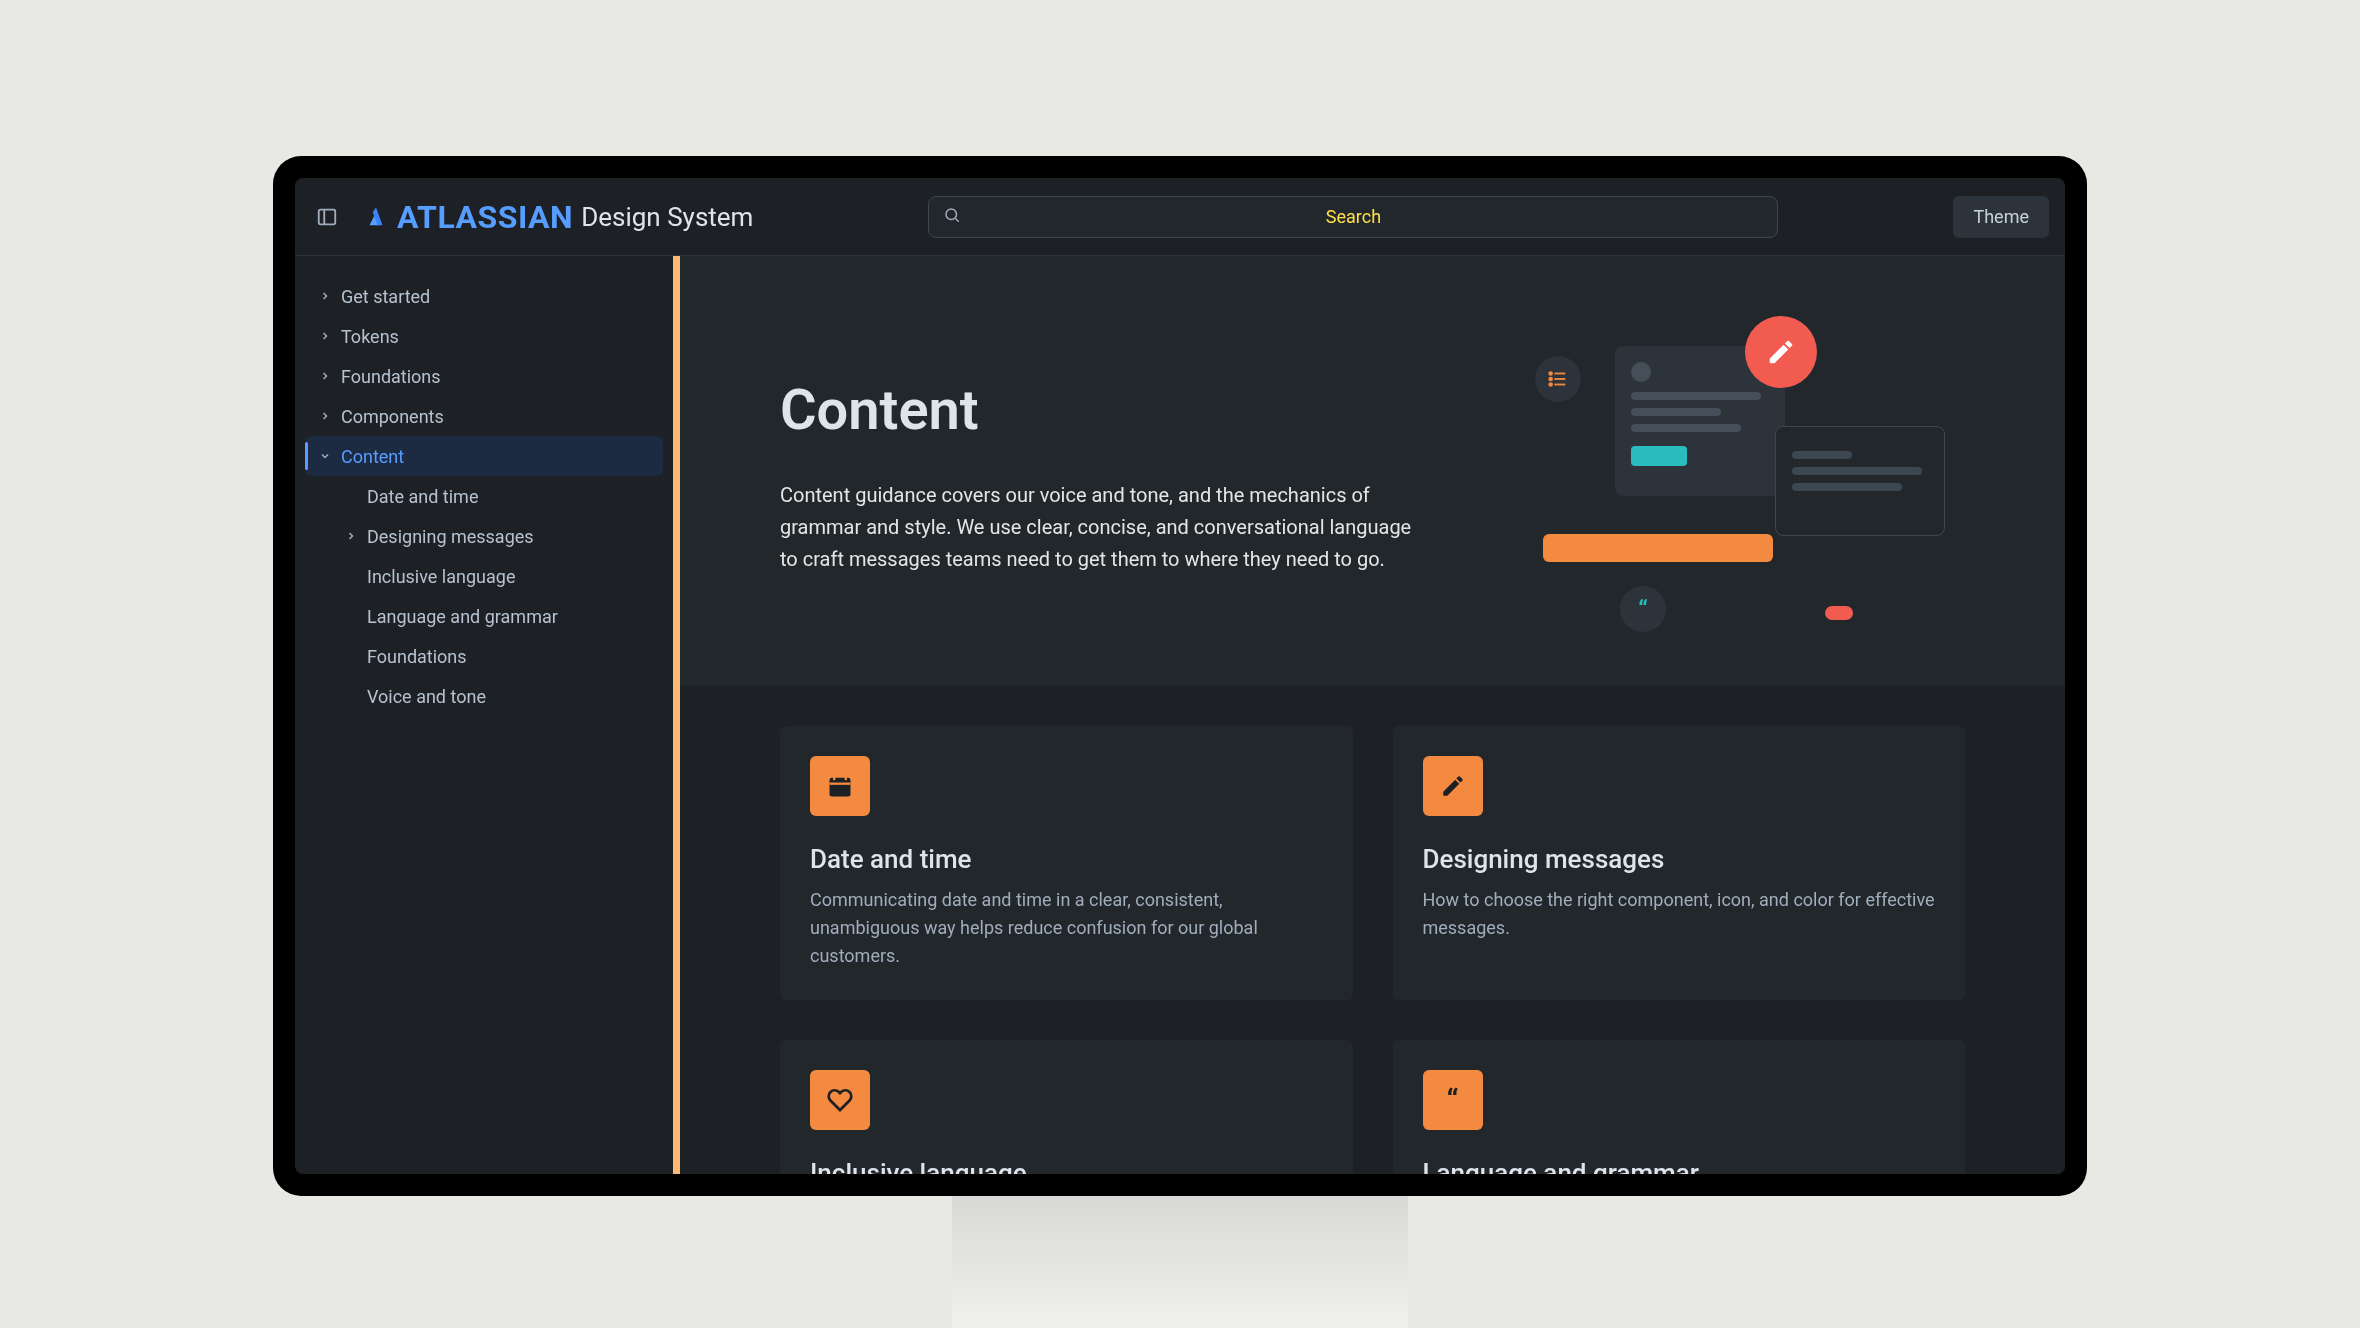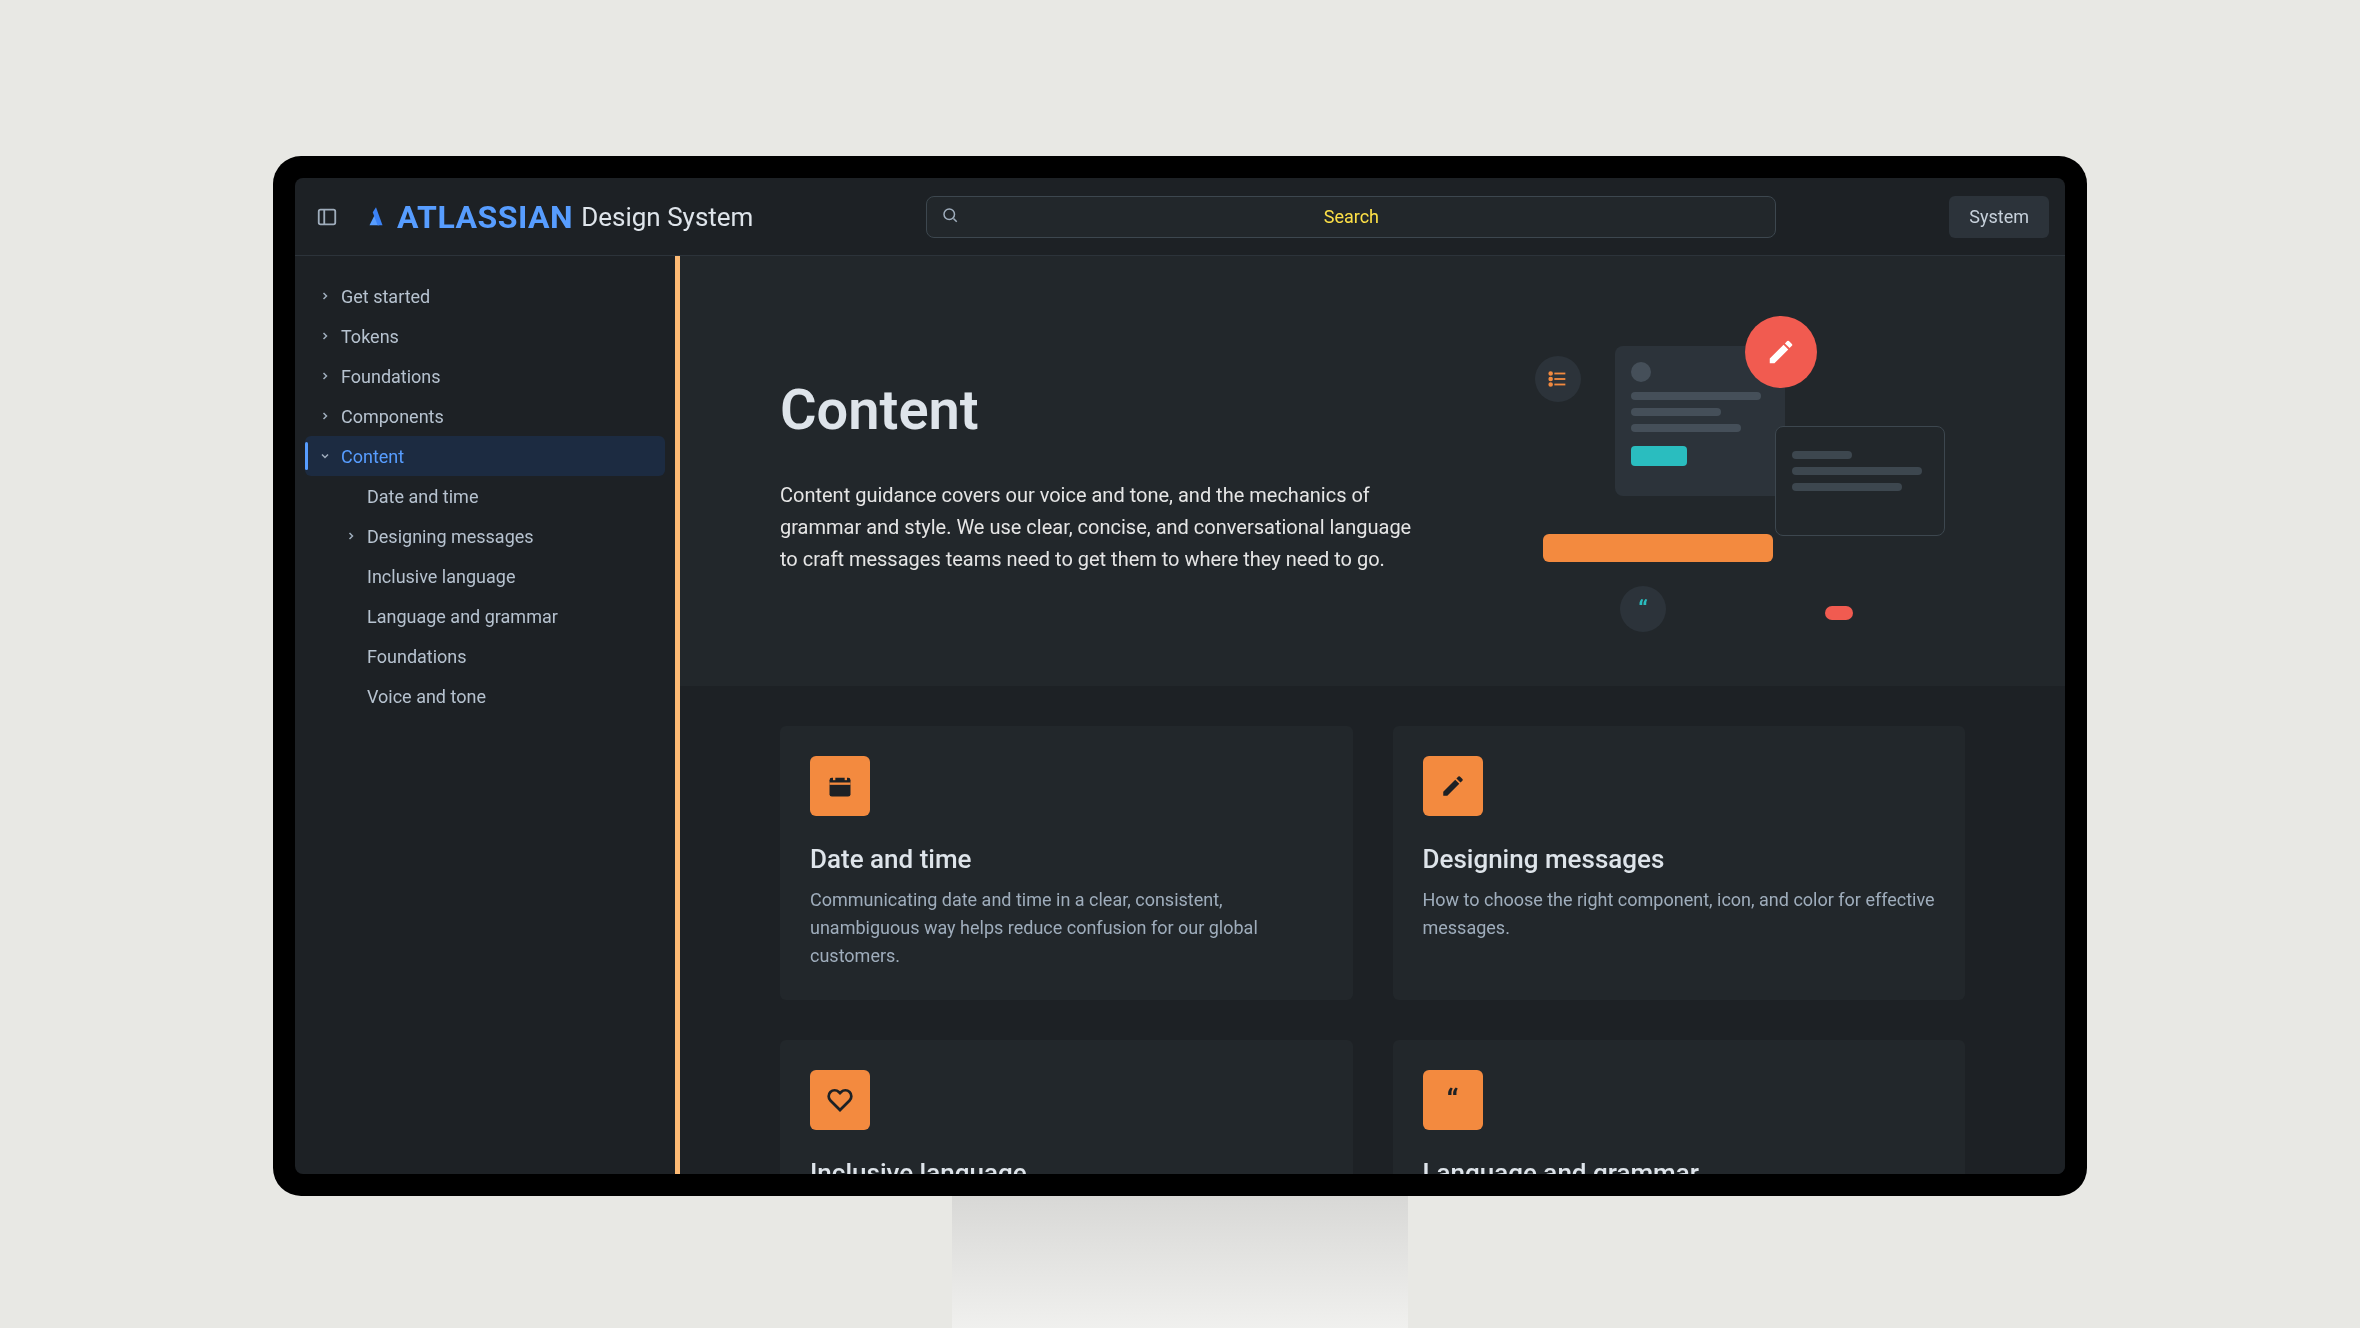--- a/index.html
+++ b/index.html
@@ -89,21 +89,21 @@
     align-items: center;
     cursor: pointer;
   }
   .body {
     flex: 1;
     display: flex;
     min-height: 0;
   }
   .sidebar {
     width: 385px;
-    border-right: 5px solid #fdba74;
+    border-right: 7px solid #fdba74;
     padding: 20px 10px;
     overflow: hidden;
   }
   .nav-item {
     display: flex;
     align-items: center;
     height: 40px;
     padding: 0 12px;
     border-radius: 6px;
     font-size: 18px;
@@ -215,21 +215,21 @@
           <span class="search-icon">
             <svg width="18" height="18" viewBox="0 0 24 24" fill="none" stroke="currentColor" stroke-width="2">
                 <circle cx="11" cy="11" r="7"></circle>
                 <line x1="21" y1="21" x2="16.65" y2="16.65"></line>
               </svg>
           </span>
           <span>Search</span>
         </div>
       </div>
       <div class="theme-btn">
-        <span>System</span>
+        <span>Theme</span>
       </div>
     </div>
 
     <div class="body">
 
       <nav class="sidebar">
         <div class="nav-item">
           <span class="chev">
             <svg width="12" height="12" viewBox="0 0 24 24" fill="none" stroke="currentColor" stroke-width="3">
                 <polyline points="9 18 15 12 9 6"></polyline>

